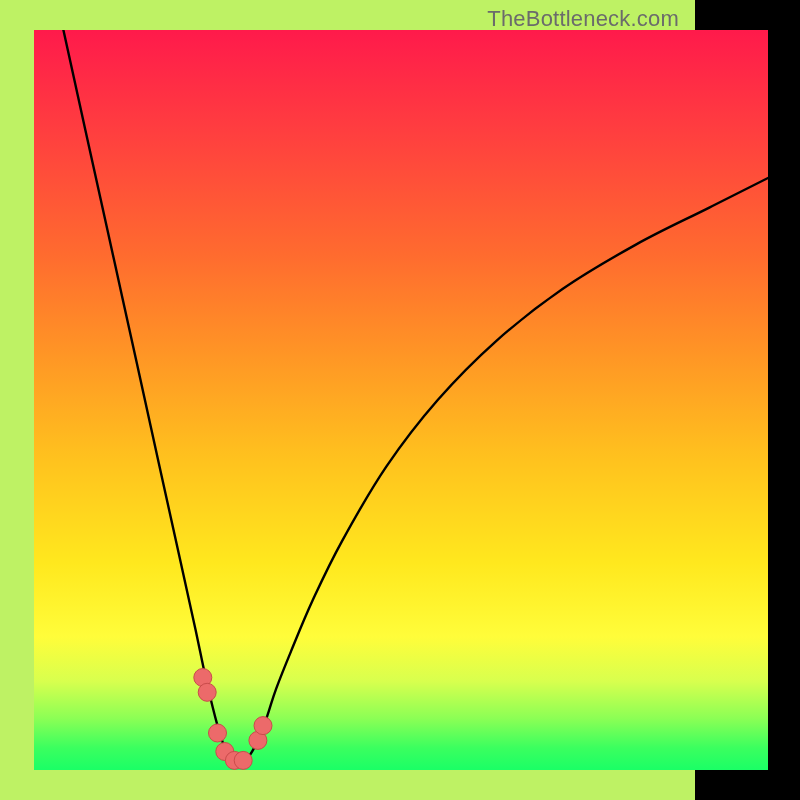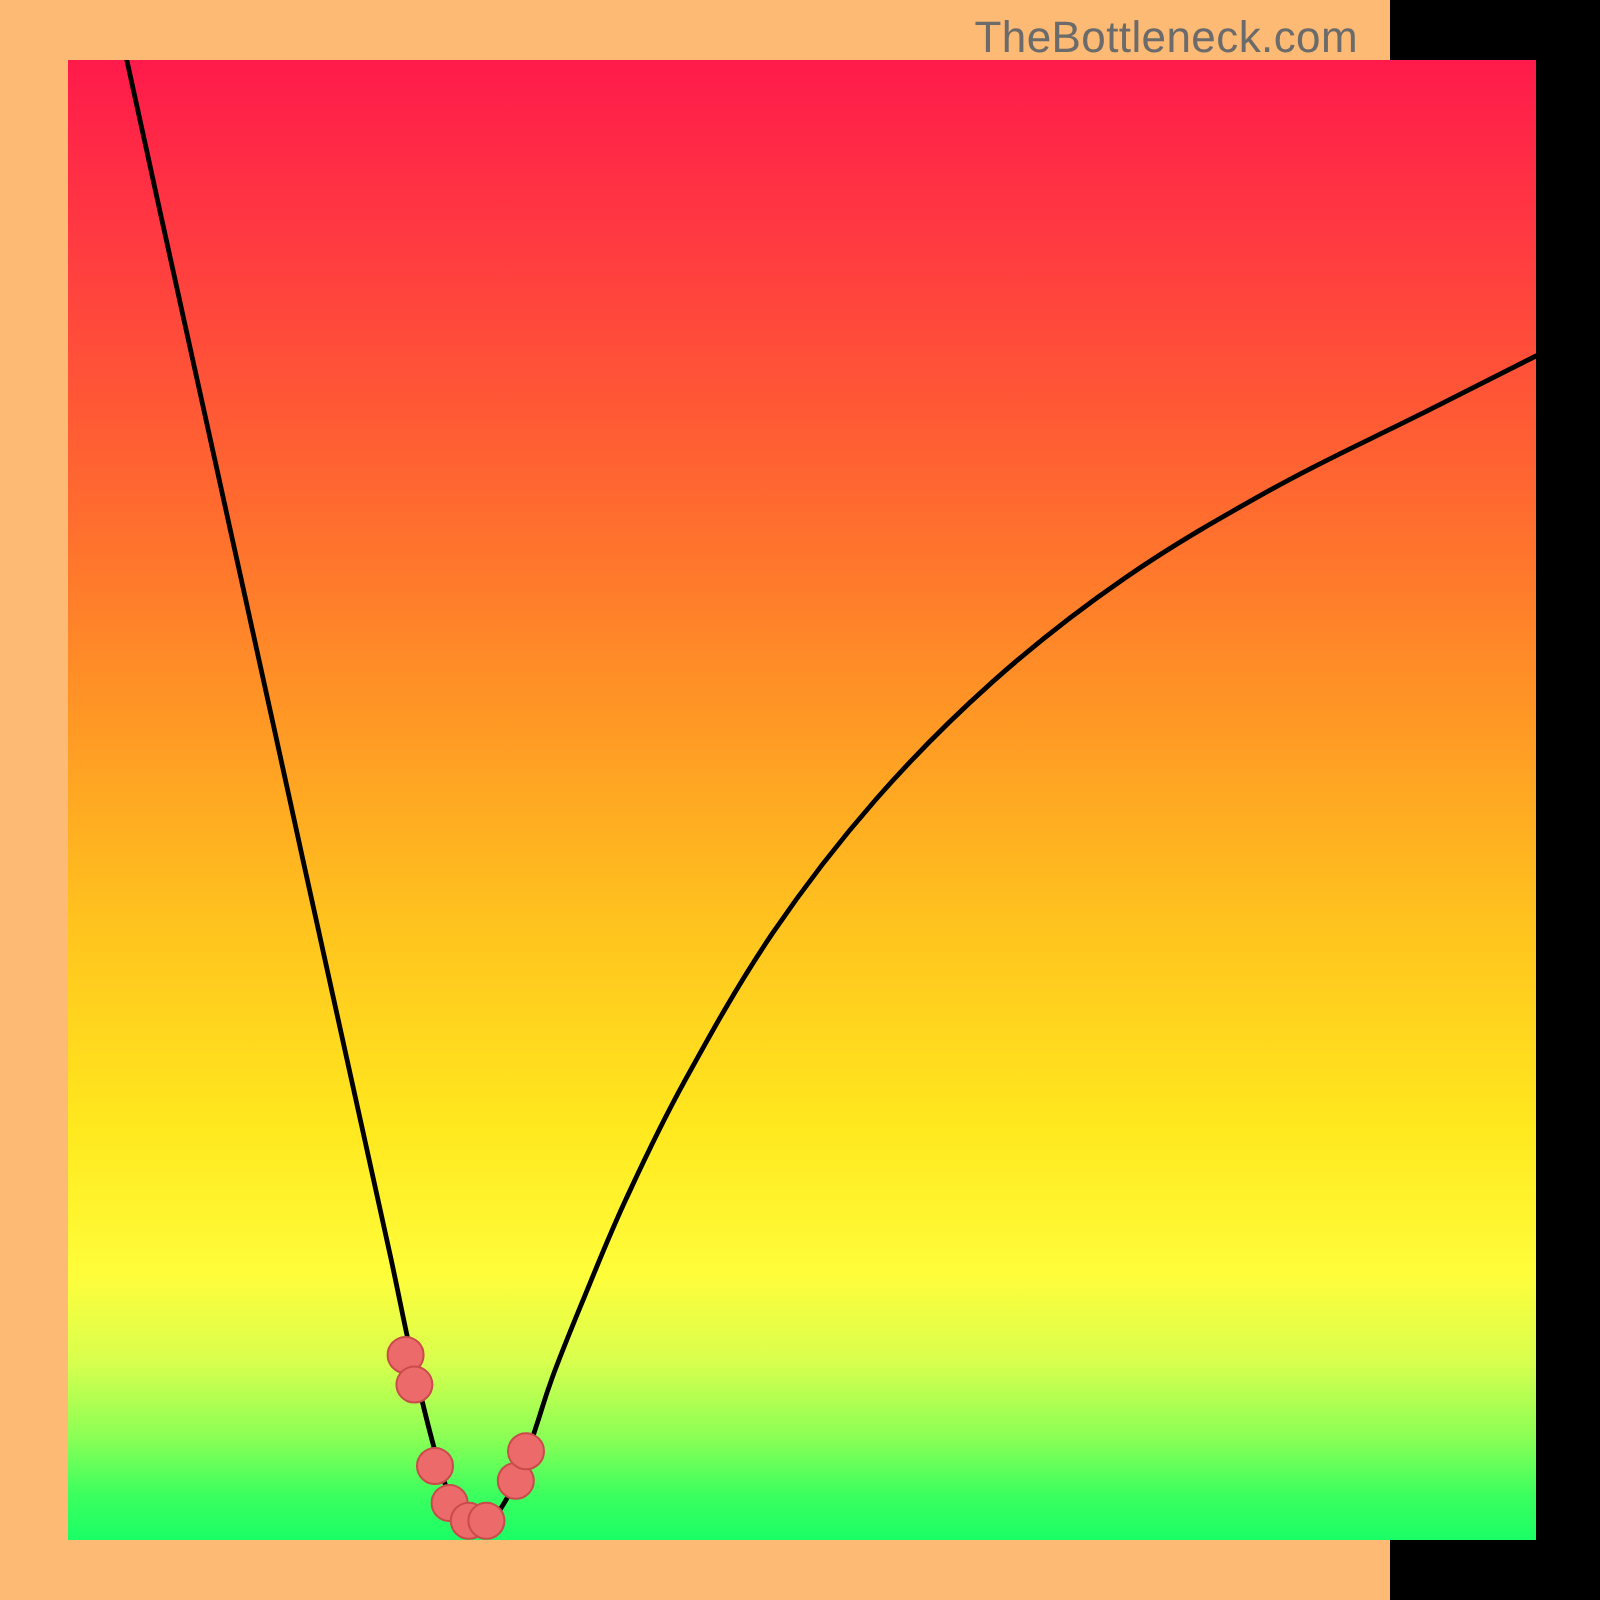--- a/index.html
+++ b/index.html
@@ -10,21 +10,21 @@
     overflow: hidden;
     background: #000;
     font-family: Arial, Helvetica, sans-serif;
   }
   .frame {
     position: absolute;
     left: 0;
     top: 0;
     width: 695px;
     height: 800px;
-    background: #fdba74;
+    background: #bef264;
   }
   .plot {
     position: absolute;
     left: 34px;
     top: 30px;
     width: 734px;
     height: 740px;
     background: linear-gradient(
       to bottom,
       #ff1a4b 0%,

